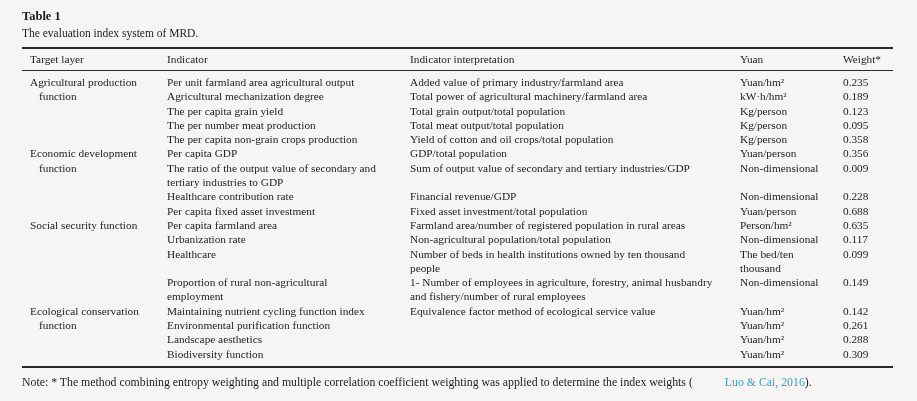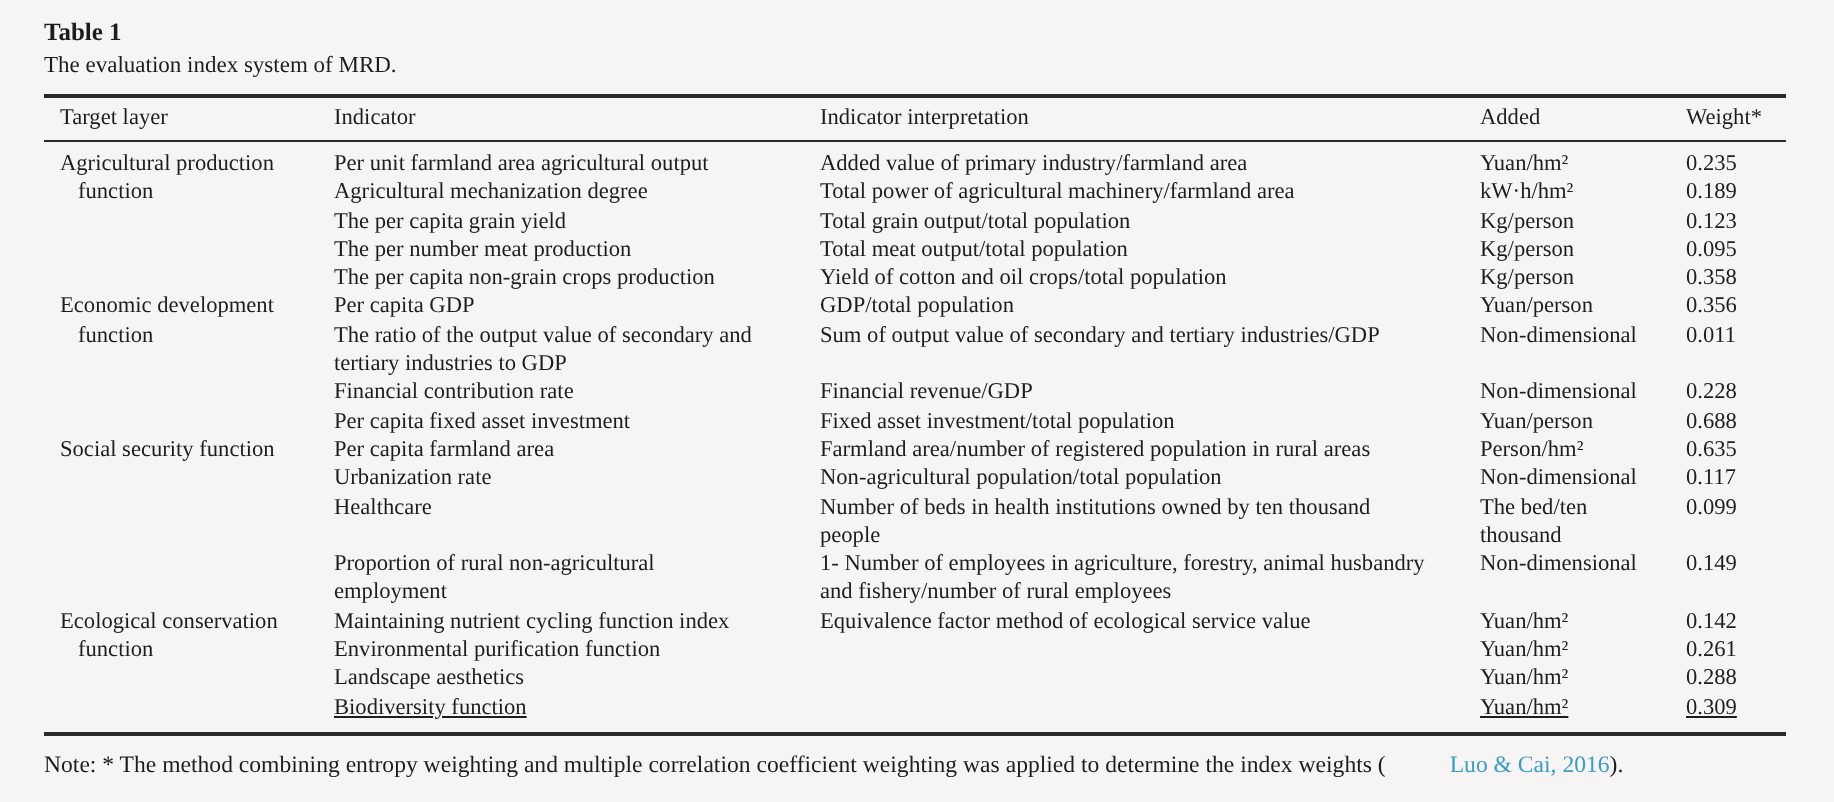--- a/index.html
+++ b/index.html
@@ -50,21 +50,21 @@
     padding: 0 6px 0 8px;
     line-height: 14.3px;
     white-space: pre-line;
   }
   tbody td.cell-target_layer {
     padding-left: 17px;
     text-indent: -9px;
     margin-top: 48px;
   }
   tbody tr.first-body-row td { padding-top: 4px; }
-  tbody tr:last-child td { padding-bottom: 5px; text-decoration: underline; }
+  tbody tr:last-child td { padding-bottom: 5px; }
   .note {
     margin-top: 7px;
     font-size: 11.8px;
     line-height: 14px;
     white-space: nowrap;
   }
   .citation {
     text-decoration: none;
     cursor: pointer;
     margin-left: 32px;
@@ -83,21 +83,21 @@
       <col style="width:243px">
       <col style="width:330px">
       <col style="width:103px">
       <col style="width:58px">
     </colgroup>
     <thead>
       <tr>
         <th>Target layer</th>
         <th>Indicator</th>
         <th>Indicator interpretation</th>
-        <th>Added</th>
+        <th>Yuan</th>
         <th>Weight*</th>
       </tr>
     </thead>
     <tbody>
         <tr class="first-body-row">
           <td rowspan="5" class="cell-target_layer">Agricultural production
 function</td>
           <td class="cell-indicator">Per unit farmland area agricultural output</td>
           <td class="cell-interpretation">Added value of primary industry/farmland area</td>
           <td class="cell-unit">Yuan/hm²</td>
@@ -133,24 +133,24 @@
           <td class="cell-indicator">Per capita GDP</td>
           <td class="cell-interpretation">GDP/total population</td>
           <td class="cell-unit">Yuan/person</td>
           <td class="cell-weight">0.356</td>
         </tr>
         <tr>
           <td class="cell-indicator">The ratio of the output value of secondary and
 tertiary industries to GDP</td>
           <td class="cell-interpretation">Sum of output value of secondary and tertiary industries/GDP</td>
           <td class="cell-unit">Non-dimensional</td>
-          <td class="cell-weight">0.011</td>
-        </tr>
-        <tr>
-          <td class="cell-indicator">Financial contribution rate</td>
+          <td class="cell-weight">0.009</td>
+        </tr>
+        <tr>
+          <td class="cell-indicator">Healthcare contribution rate</td>
           <td class="cell-interpretation">Financial revenue/GDP</td>
           <td class="cell-unit">Non-dimensional</td>
           <td class="cell-weight">0.228</td>
         </tr>
         <tr>
           <td class="cell-indicator">Per capita fixed asset investment</td>
           <td class="cell-interpretation">Fixed asset investment/total population</td>
           <td class="cell-unit">Yuan/person</td>
           <td class="cell-weight">0.688</td>
         </tr>

